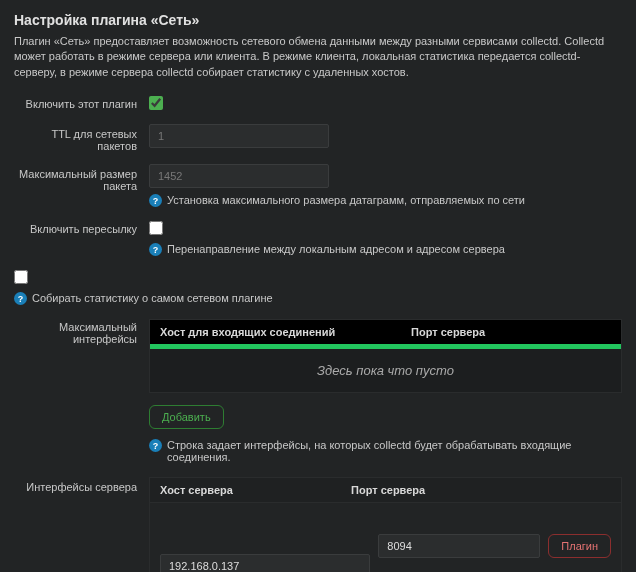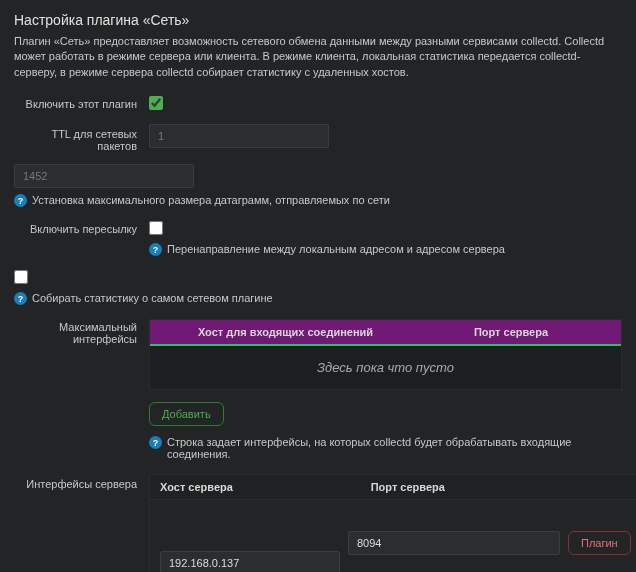--- a/index.html
+++ b/index.html
@@ -8,21 +8,21 @@
     color: #c8c8c8;
     font-family: Arial, Helvetica, sans-serif;
     font-size: 11px;
     width: 636px;
     height: 572px;
     overflow: hidden;
     padding: 12px 14px;
   }
   h1 {
     font-size: 14px;
-    font-weight: normal;
+    font-weight: bold;
     color: #e0e0e0;
     margin-bottom: 6px;
   }
   .desc {
     font-size: 11px;
     line-height: 1.4;
     color: #c8c8c8;
     margin-bottom: 14px;
   }
   .form-row {
@@ -84,23 +84,22 @@
     background: #1c1e1f;
     border: 1px solid #2a2c2d;
     margin-top: 2px;
   }
   .table-header {
     display: flex;
     padding: 6px 10px;
     font-weight: bold;
     font-size: 11px;
     color: #d8d8d8;
-    border-bottom: 2px solid #22c55e;
-    background: #701a75;
-    text-align: center;
+    border-bottom: 5px solid #22c55e;
+    background: #000000;
   }
   .th-host { flex: 1; }
   .th-port { width: 200px; }
   .empty-row {
     text-align: center;
     padding: 14px 0;
     font-style: italic;
     color: #aaa;
     font-size: 13px;
   }
@@ -109,21 +108,21 @@
     gap: 8px;
     padding: 10px;
     align-items: center;
   }
   .data-row input {
     background: #2b2d2e;
     border: 1px solid #3a3c3d;
     color: #ddd;
   }
   .data-row .host-in { flex: 1; margin-top: 41px; }
-  .data-row .port-in { width: 212px; }
+  .data-row .port-in { width: 162px; }
   .btn {
     display: inline-block;
     padding: 5px 12px;
     font-size: 11px;
     border: 1px solid #555;
     background: #2a2c2d;
     color: #ddd;
     border-radius: 6px;
     cursor: pointer;
   }
@@ -170,20 +169,21 @@
 </div>
 
 <div class="form-row">
   <div class="label-col">TTL для сетевых пакетов</div>
   <div class="field-col">
     <input type="text" placeholder="1" style="">
   </div>
 </div>
 
 <div class="form-row">
+  <div class="label-col">Максимальный размер пакета</div>
   <div class="field-col">
     <input type="text" placeholder="1452" style="">
     <div class="hint">
       <span class="hint-icon">?</span>
       <span>Установка максимального размера датаграмм, отправляемых по сети</span>
     </div>
   </div>
 </div>
 
 <div class="form-row">

